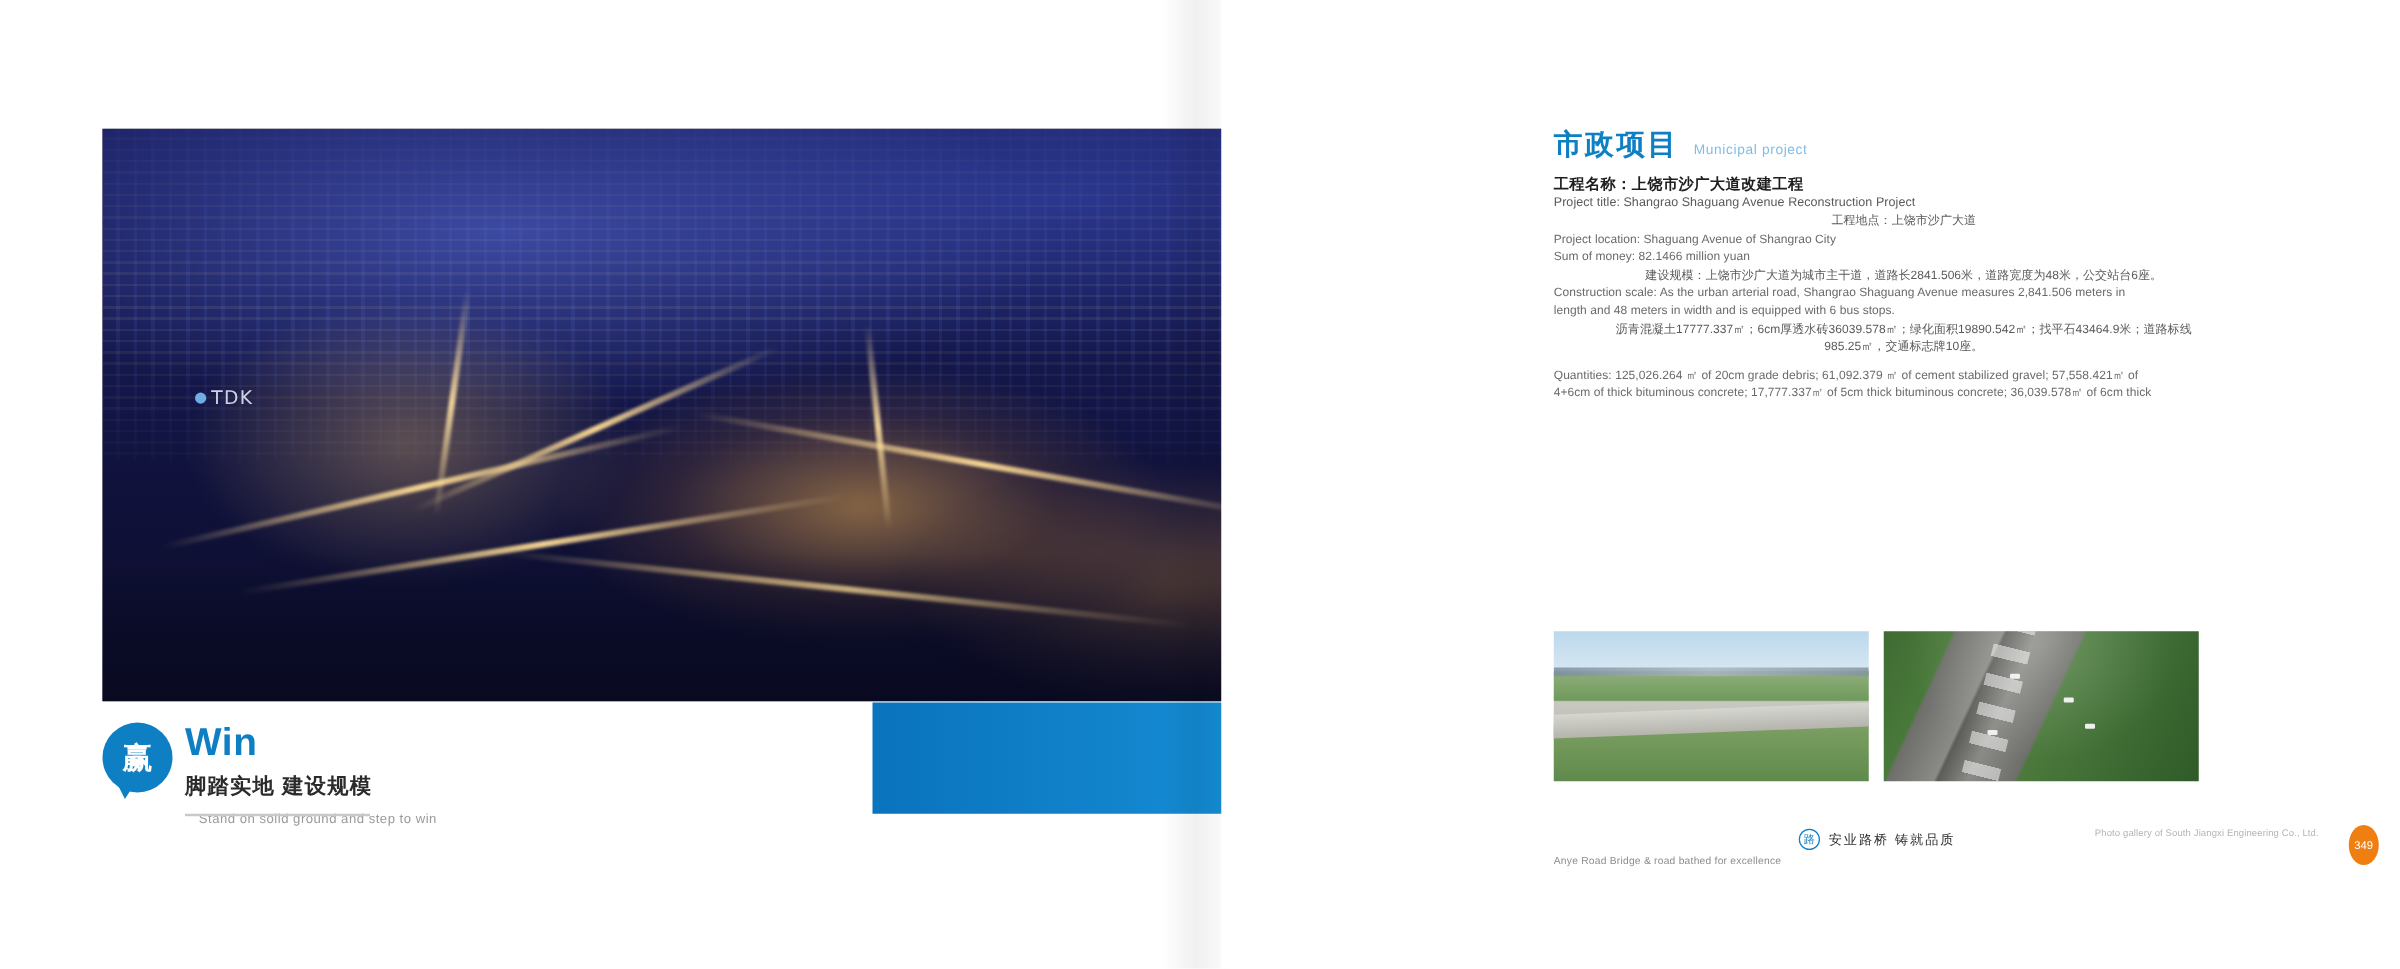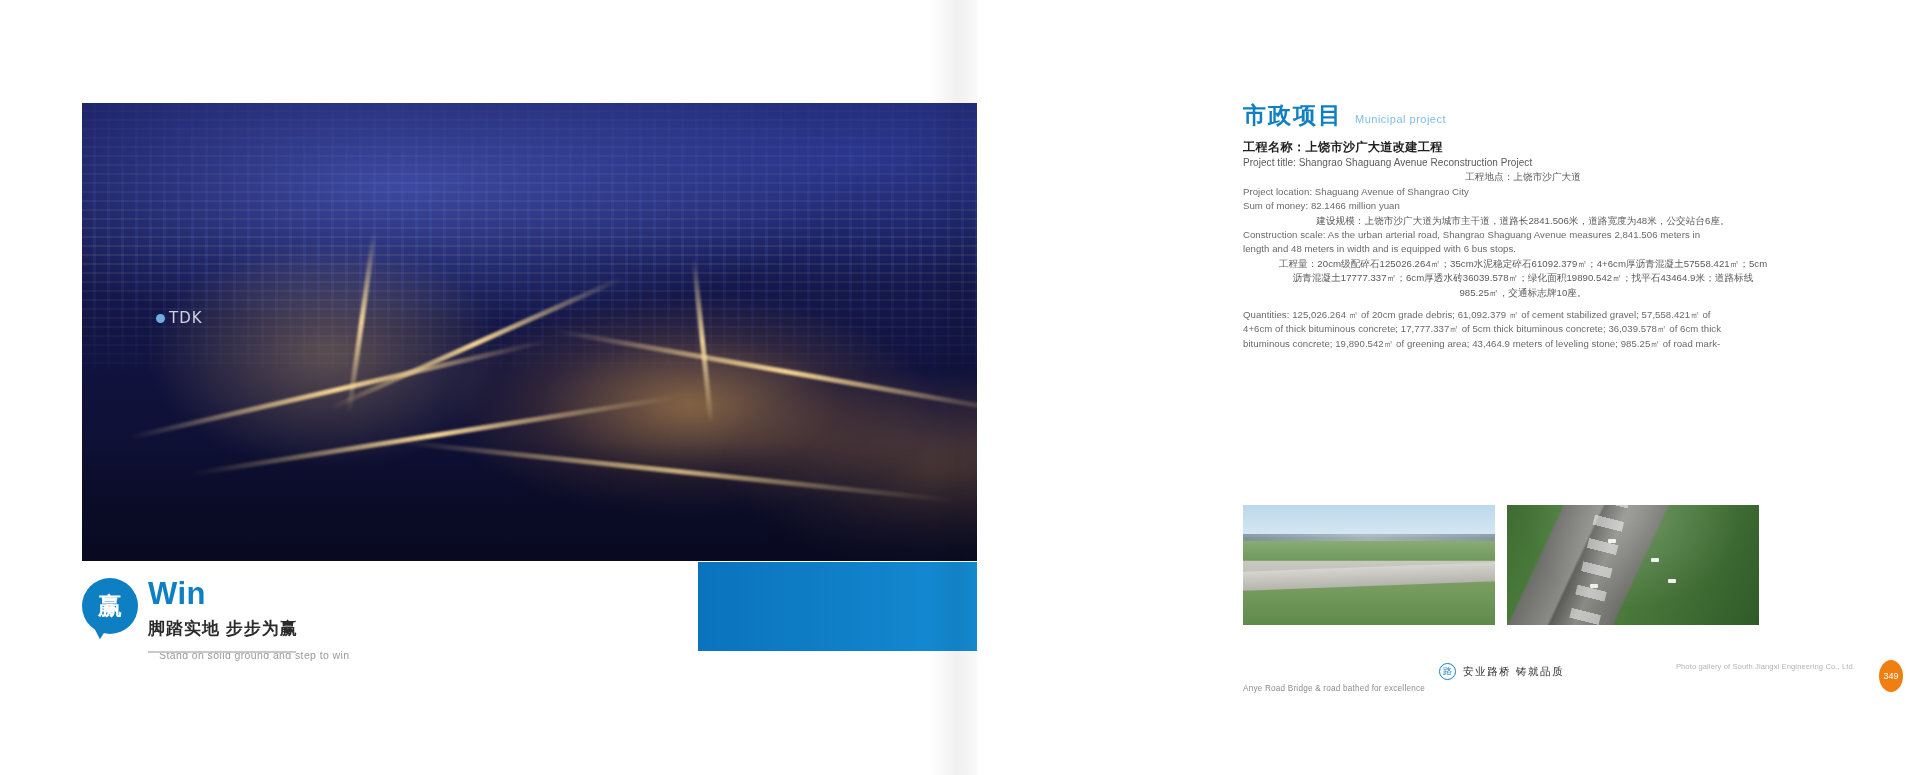--- a/index.html
+++ b/index.html
@@ -307,21 +307,21 @@
     <div class="blue-block"></div>
 
     <div class="win-badge">
       <div class="circle"></div>
       <div class="tail"></div>
       <div class="glyph">赢</div>
     </div>
 
     <div class="win-text">
       <div class="w-en">Win</div>
-      <div class="w-cn">脚踏实地 步步为赢</div>
+      <div class="w-cn">脚踏实地 建设规模</div>
       <div class="w-sub">Stand on solid ground and step to win</div>
     </div>
     <div class="win-rule"></div>
 
     <div class="gutter"></div>
   </div>
 
   <div class="right-page">
 
     <div class="sec-head">
@@ -331,27 +331,25 @@
 
     <div class="body-copy" id="body-copy">
         <div class="ln strong">工程名称：上饶市沙广大道改建工程</div>
         <div class="ln en-strong">Project title: Shangrao Shaguang Avenue Reconstruction Project</div>
         <div class="ln cn">工程地点：上饶市沙广大道</div>
         <div class="ln en">Project location: Shaguang Avenue of Shangrao City</div>
         <div class="ln en">Sum of money: 82.1466 million yuan</div>
         <div class="ln cn">建设规模：上饶市沙广大道为城市主干道，道路长2841.506米，道路宽度为48米，公交站台6座。</div>
         <div class="ln en">Construction scale: As the urban arterial road, Shangrao Shaguang Avenue measures 2,841.506 meters in</div>
         <div class="ln en">length and 48 meters in width and is equipped with 6 bus stops.</div>
-        <div class="ln cn">工程量：20cm级配碎石125026.264㎡；35cm水泥稳定碎石61092.379㎡；4+6cm厚沥青混凝土57558.421㎡；5cm</div>
         <div class="ln cn">沥青混凝土17777.337㎡；6cm厚透水砖36039.578㎡；绿化面积19890.542㎡；找平石43464.9米；道路标线</div>
         <div class="ln cn">985.25㎡，交通标志牌10座。</div>
         <div class="gap"></div>
         <div class="ln en">Quantities: 125,026.264 ㎡ of 20cm grade debris; 61,092.379 ㎡ of cement stabilized gravel; 57,558.421㎡ of</div>
         <div class="ln en">4+6cm of thick bituminous concrete; 17,777.337㎡ of 5cm thick bituminous concrete; 36,039.578㎡ of 6cm thick</div>
-        <div class="ln en">bituminous concrete; 19,890.542㎡ of greening area; 43,464.9 meters of leveling stone; 985.25㎡ of road mark-</div>
       </div>
 
     <div class="photos">
       <div class="photo hwy-left"></div>
       <div class="photo hwy-right">
         <div class="car" style="left:40%; top:28%;"></div>
         <div class="car" style="left:57%; top:44%;"></div>
         <div class="car" style="left:64%; top:62%;"></div>
         <div class="car" style="left:33%; top:66%;"></div>
       </div>

